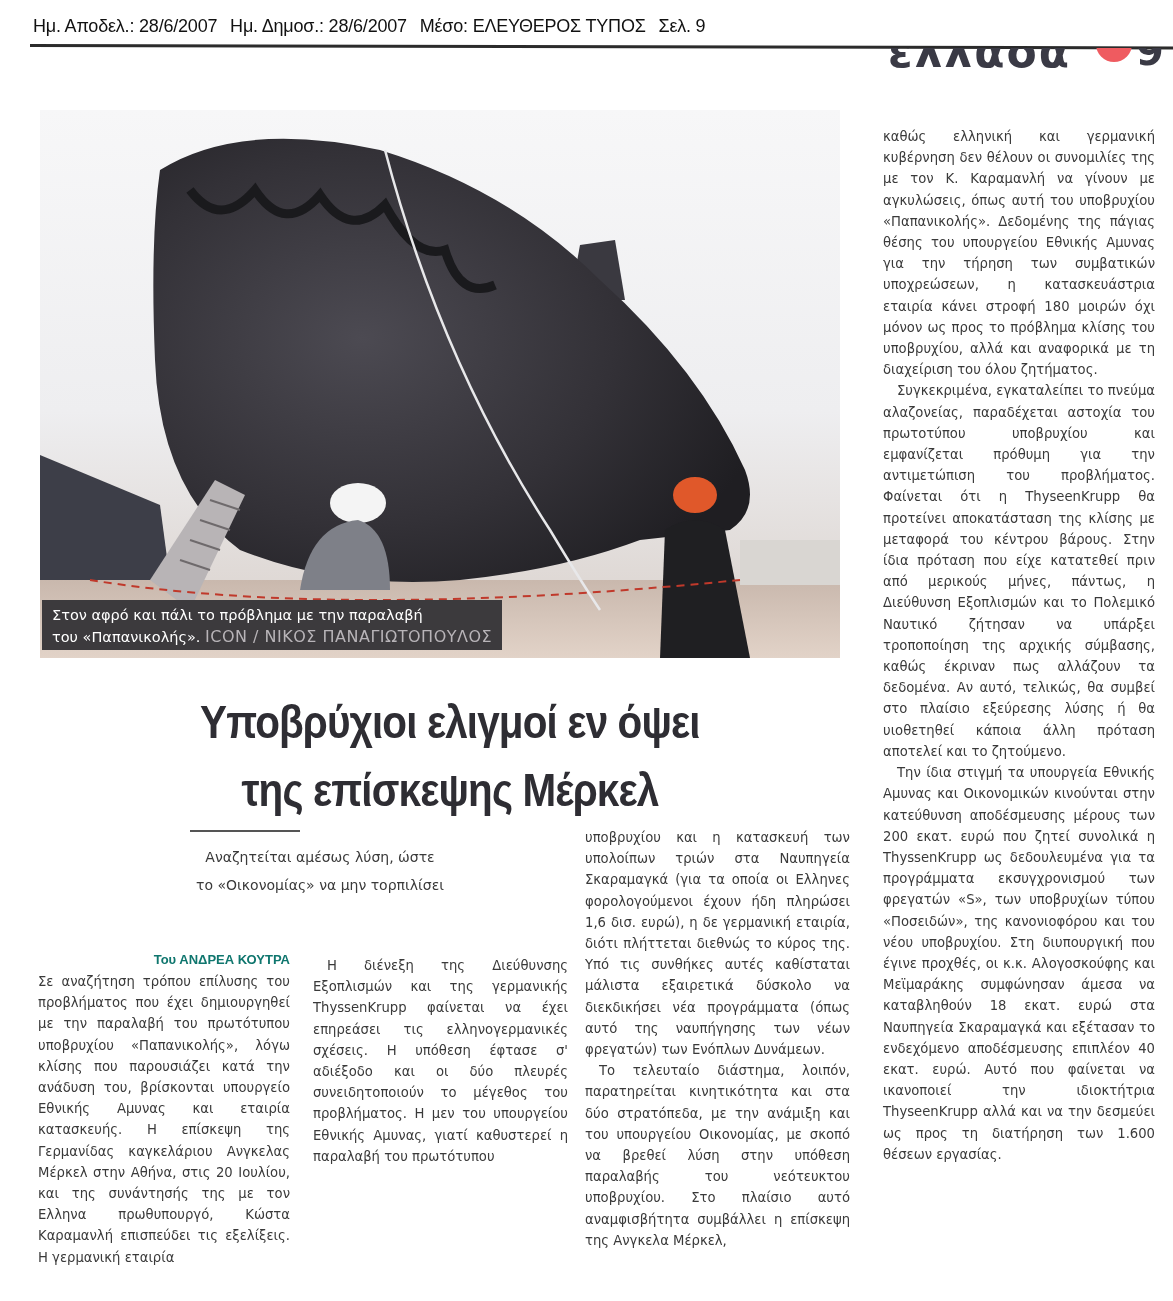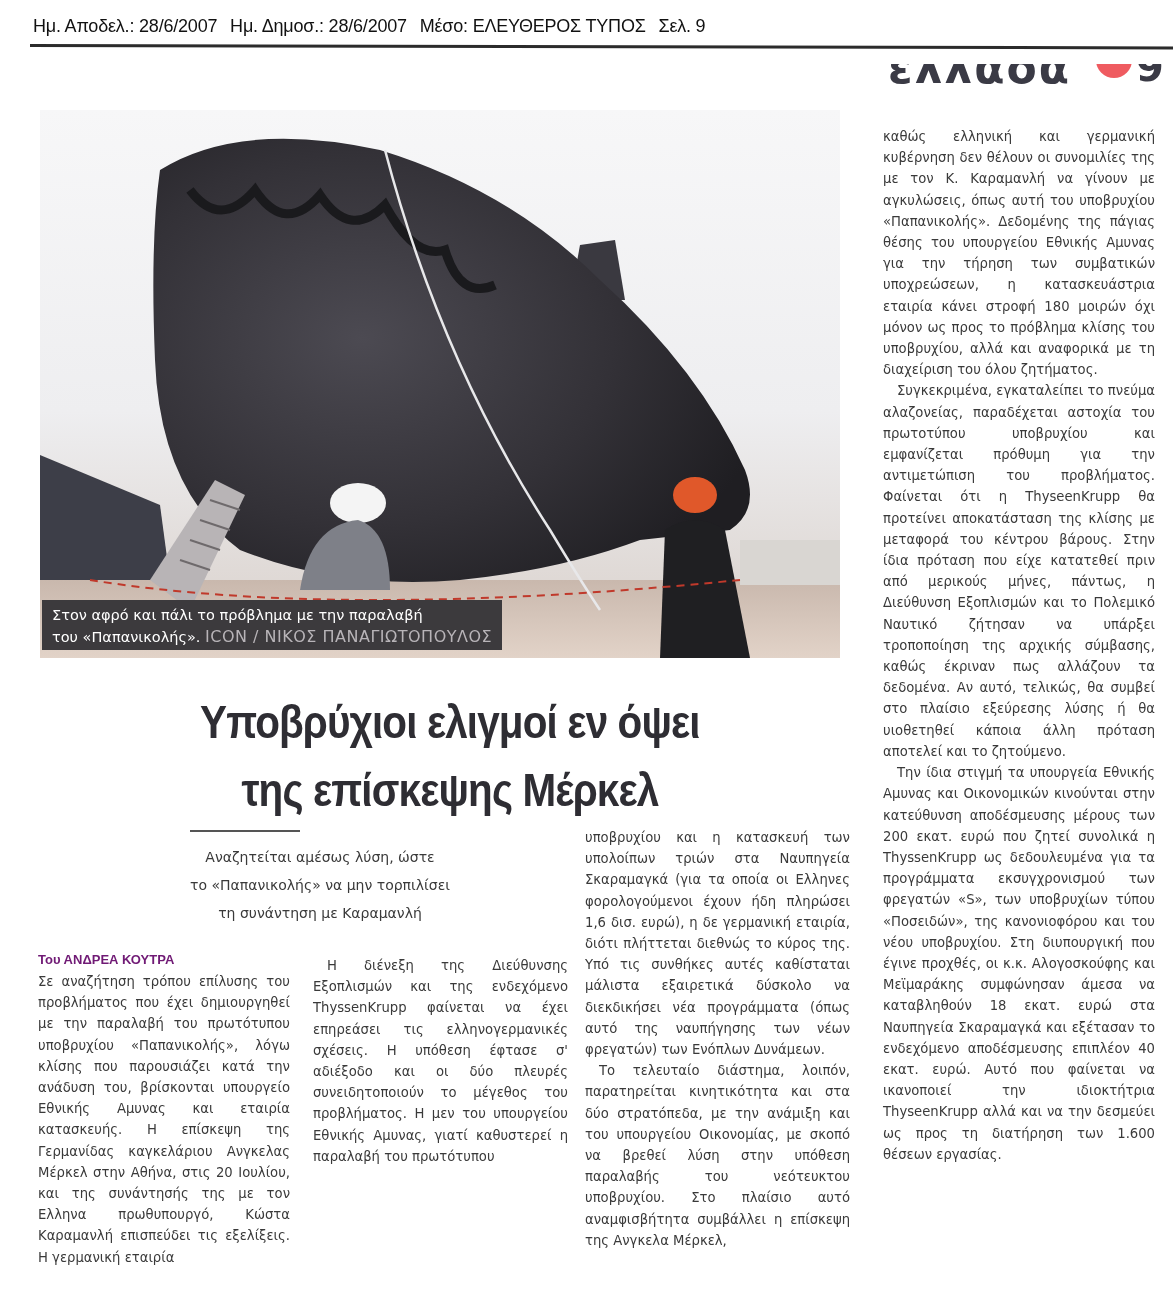--- a/index.html
+++ b/index.html
@@ -11,21 +11,21 @@
       font-family: "Liberation Sans", sans-serif; font-size: 18px; color: #111;
       letter-spacing: -0.2px; white-space: nowrap;
     }
     .clip-header span { margin-right: 8px; }
     .header-rule {
       position: absolute; left: 30px; top: 44px; width: 1143px; height: 3px;
       background: #2b2b2b; transform: rotate(0.12deg); transform-origin: left;
     }
 
     .section-logo {
-      position: absolute; left: 888px; top: 64px; height: 26px; width: 280px; overflow: hidden;
+      position: absolute; left: 888px; top: 48px; height: 26px; width: 280px; overflow: hidden;
     }
     .section-logo .word {
       position: absolute; left: 0; top: -22px;
       font-family: "DejaVu Sans", sans-serif; font-weight: bold; font-size: 44px;
       color: #3a3a45; letter-spacing: 2px;
     }
     .section-logo .dot {
       position: absolute; left: 208px; top: -22px; width: 36px; height: 36px;
       border-radius: 50%; background: #ef5b60;
     }
@@ -68,21 +68,21 @@
 
     
     .col {
       position: absolute; font-family: "DejaVu Sans", sans-serif; font-size: 13.2px; line-height: 21.2px;
       color: #3a3a3a; text-align: justify;
     }
     .col p { text-indent: 0; }
     .col p.indent { text-indent: 14px; }
     .byline {
       font-family: "Liberation Sans", sans-serif; font-weight: bold; font-size: 13px;
-      text-align: left; color: #701a75; line-height: 18px; margin-bottom: 2px;
+      text-align: right; color: #0f766e; line-height: 18px; margin-bottom: 2px;
     }
     .col-1 { left: 38px; top: 951px; width: 252px; }
     .col-2 { left: 313px; top: 955px; width: 255px; }
     .col-3 { left: 585px; top: 827px; width: 265px; }
     .col-4 { left: 870px; top: 126px; width: 272px; margin-left: 13px; }
   </style>
 </head>
 <body>
 
 <div class="clip-header">
@@ -154,31 +154,30 @@
 </div>
 
 <div class="headline">
   <div>Υποβρύχιοι ελιγμοί εν όψει</div>
   <div>της επίσκεψης Μέρκελ</div>
 </div>
 
 <div class="sub-rule"></div>
 <div class="subhead">
   <div>Αναζητείται αμέσως λύση, ώστε</div>
-  <div>το «Παπανικολής» να μην τορπιλίσει</div>
-  <div>τη συνάντηση με Καραμανλή</div>
+  <div>το «Οικονομίας» να μην τορπιλίσει</div>
 </div>
 
 <div class="col col-1">
   <div class="byline">Του ΑΝΔΡΕΑ ΚΟΥΤΡΑ</div>
   <p>Σε αναζήτηση τρόπου επίλυσης του προβλήματος που έχει δημιουργηθεί με την παραλαβή του πρωτότυπου υποβρυχίου «Παπανικολής», λόγω κλίσης που παρουσιάζει κατά την ανάδυση του, βρίσκονται υπουργείο Εθνικής Αμυνας και εταιρία κατασκευής. Η επίσκεψη της Γερμανίδας καγκελάριου Ανγκελας Μέρκελ στην Αθήνα, στις 20 Ιουλίου, και της συνάντησής της με τον Ελληνα πρωθυπουργό, Κώστα Καραμανλή επισπεύδει τις εξελίξεις. Η γερμανική εταιρία</p>
 </div>
 
 <div class="col col-2">
-  <p class="indent">Η διένεξη της Διεύθυνσης Εξοπλισμών και της ενδεχόμενο ThyssenKrupp φαίνεται να έχει επηρεάσει τις ελληνογερμανικές σχέσεις. Η υπόθεση έφτασε σ' αδιέξοδο και οι δύο πλευρές συνειδητοποιούν το μέγεθος του προβλήματος. Η μεν του υπουργείου Εθνικής Αμυνας, γιατί καθυστερεί η παραλαβή του πρωτότυπου</p>
+  <p class="indent">Η διένεξη της Διεύθυνσης Εξοπλισμών και της γερμανικής ThyssenKrupp φαίνεται να έχει επηρεάσει τις ελληνογερμανικές σχέσεις. Η υπόθεση έφτασε σ' αδιέξοδο και οι δύο πλευρές συνειδητοποιούν το μέγεθος του προβλήματος. Η μεν του υπουργείου Εθνικής Αμυνας, γιατί καθυστερεί η παραλαβή του πρωτότυπου</p>
 </div>
 
 <div class="col col-3">
   <p>υποβρυχίου και η κατασκευή των υπολοίπων τριών στα Ναυπηγεία Σκαραμαγκά (για τα οποία οι Ελληνες φορολογούμενοι έχουν ήδη πληρώσει 1,6 δισ. ευρώ), η δε γερμανική εταιρία, διότι πλήττεται διεθνώς το κύρος της. Υπό τις συνθήκες αυτές καθίσταται μάλιστα εξαιρετικά δύσκολο να διεκδικήσει νέα προγράμματα (όπως αυτό της ναυπήγησης των νέων φρεγατών) των Ενόπλων Δυνάμεων.</p>
   <p class="indent">Το τελευταίο διάστημα, λοιπόν, παρατηρείται κινητικότητα και στα δύο στρατόπεδα, με την ανάμιξη και του υπουργείου Οικονομίας, με σκοπό να βρεθεί λύση στην υπόθεση παραλαβής του νεότευκτου υποβρυχίου. Στο πλαίσιο αυτό αναμφισβήτητα συμβάλλει η επίσκεψη της Ανγκελα Μέρκελ,</p>
 </div>
 
 <div class="col col-4">
   <p>καθώς ελληνική και γερμανική κυβέρνηση δεν θέλουν οι συνομιλίες της με τον Κ. Καραμανλή να γίνουν με αγκυλώσεις, όπως αυτή του υποβρυχίου «Παπανικολής». Δεδομένης της πάγιας θέσης του υπουργείου Εθνικής Αμυνας για την τήρηση των συμβατικών υποχρεώσεων, η κατασκευάστρια εταιρία κάνει στροφή 180 μοιρών όχι μόνον ως προς το πρόβλημα κλίσης του υποβρυχίου, αλλά και αναφορικά με τη διαχείριση του όλου ζητήματος.</p>
   <p class="indent">Συγκεκριμένα, εγκαταλείπει το πνεύμα αλαζονείας, παραδέχεται αστοχία του πρωτοτύπου υποβρυχίου και εμφανίζεται πρόθυμη για την αντιμετώπιση του προβλήματος. Φαίνεται ότι η ThyseenKrupp θα προτείνει αποκατάσταση της κλίσης με μεταφορά του κέντρου βάρους. Στην ίδια πρόταση που είχε κατατεθεί πριν από μερικούς μήνες, πάντως, η Διεύθυνση Εξοπλισμών και το Πολεμικό Ναυτικό ζήτησαν να υπάρξει τροποποίηση της αρχικής σύμβασης, καθώς έκριναν πως αλλάζουν τα δεδομένα. Αν αυτό, τελικώς, θα συμβεί στο πλαίσιο εξεύρεσης λύσης ή θα υιοθετηθεί κάποια άλλη πρόταση αποτελεί και το ζητούμενο.</p>

